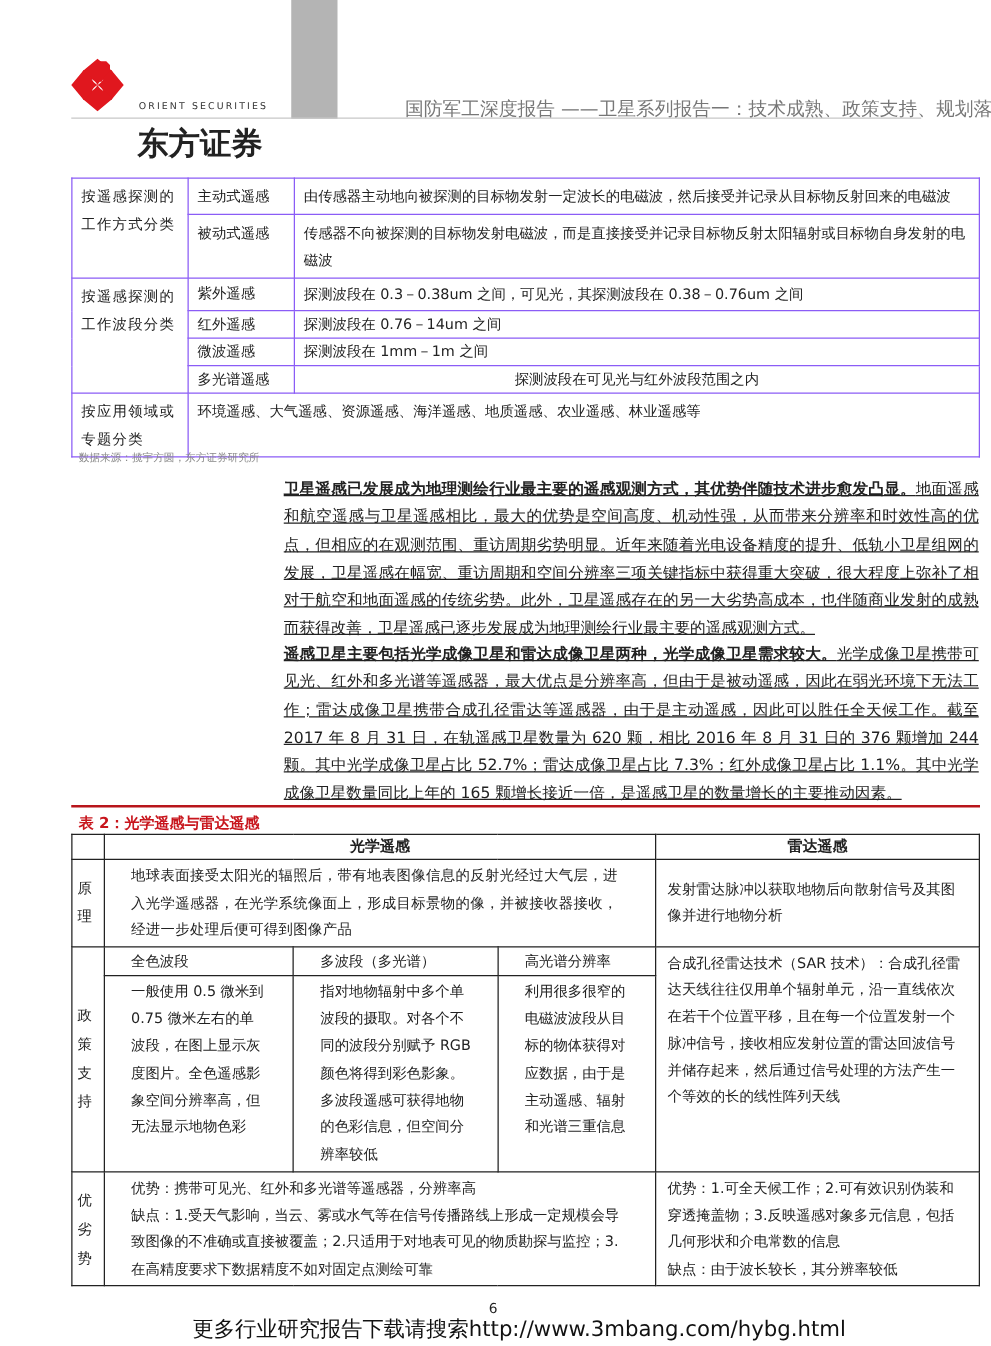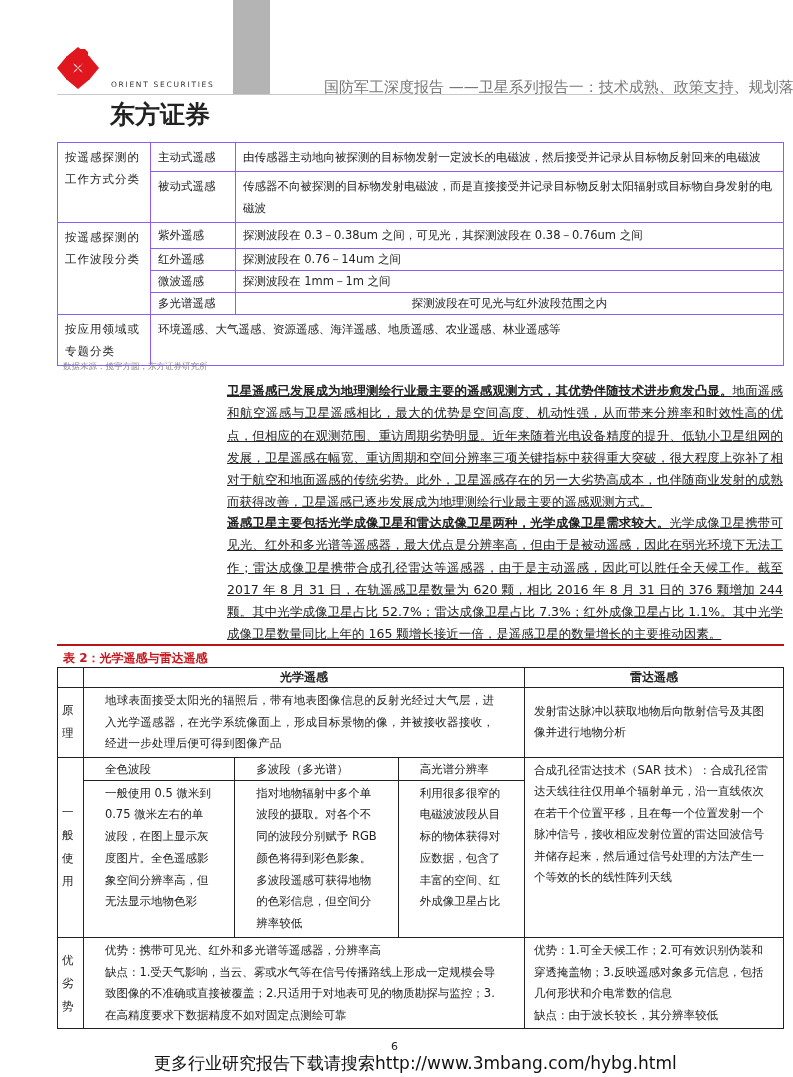--- a/index.html
+++ b/index.html
@@ -112,30 +112,30 @@
     <th></th>
     <th colspan="3">光学遥感</th>
     <th>雷达遥感</th>
   </tr>
   <tr>
     <td class="rowhead"><span style="display:inline-block;width:12px;word-break:break-all;">原理</span></td>
     <td colspan="3" style="letter-spacing:0.3px;">地球表面接受太阳光的辐照后，带有地表图像信息的反射光经过大气层，进入光学遥感器，在光学系统像面上，形成目标景物的像，并被接收器接收，经进一步处理后便可得到图像产品</td>
     <td class="radar" style="vertical-align:middle;">发射雷达脉冲以获取地物后向散射信号及其图像并进行地物分析</td>
   </tr>
   <tr>
-    <td class="rowhead" rowspan="2"><span style="display:inline-block;width:12px;word-break:break-all;">一般使用</span></td>
+    <td class="rowhead" rowspan="2"><span style="display:inline-block;width:12px;word-break:break-all;">政策支持</span></td>
     <td style="width:127px;line-height:18px;">全色波段</td>
     <td style="width:142px;line-height:18px;">多波段（多光谱）</td>
     <td style="width:97px;line-height:18px;">高光谱分辨率</td>
     <td class="radar" rowspan="2">合成孔径雷达技术（SAR 技术）：合成孔径雷达天线往往仅用单个辐射单元，沿一直线依次在若干个位置平移，且在每一个位置发射一个脉冲信号，接收相应发射位置的雷达回波信号并储存起来，然后通过信号处理的方法产生一个等效的长的线性阵列天线</td>
   </tr>
   <tr>
     <td style="line-height:21.8px;">一般使用 0.5 微米到 0.75 微米左右的单波段，在图上显示灰度图片。全色遥感影象空间分辨率高，但无法显示地物色彩</td>
     <td style="line-height:21.8px;">指对地物辐射中多个单波段的摄取。对各个不同的波段分别赋予 RGB 颜色将得到彩色影象。多波段遥感可获得地物的色彩信息，但空间分辨率较低</td>
-    <td style="line-height:21.8px;">利用很多很窄的电磁波波段从目标的物体获得对应数据，包含了丰富的空间、红外成像卫星占比</td>
+    <td style="line-height:21.8px;">利用很多很窄的电磁波波段从目标的物体获得对应数据，由于是主动遥感、辐射和光谱三重信息</td>
   </tr>
   <tr>
     <td class="rowhead"><span style="display:inline-block;width:12px;word-break:break-all;">优劣势</span></td>
     <td colspan="3">
       <div>优势：携带可见光、红外和多光谱等遥感器，分辨率高</div>
       <div>缺点：1.受天气影响，当云、雾或水气等在信号传播路线上形成一定规模会导致图像的不准确或直接被覆盖；2.只适用于对地表可见的物质勘探与监控；3.在高精度要求下数据精度不如对固定点测绘可靠</div>
     </td>
     <td class="radar">
       <div>优势：1.可全天候工作；2.可有效识别伪装和穿透掩盖物；3.反映遥感对象多元信息，包括几何形状和介电常数的信息</div>
       <div>缺点：由于波长较长，其分辨率较低</div>

